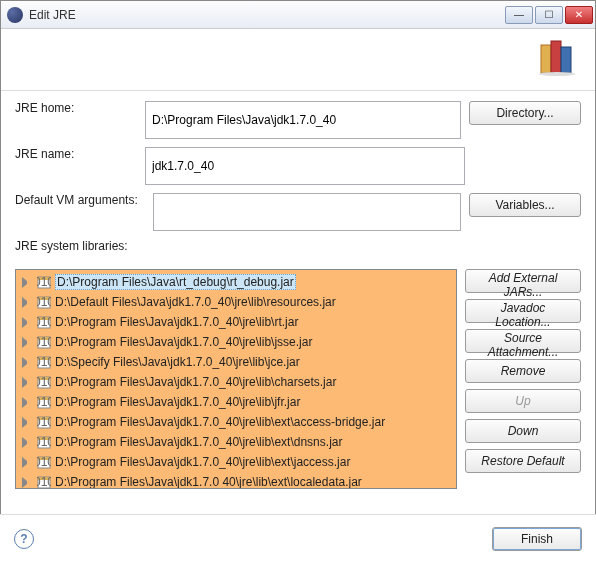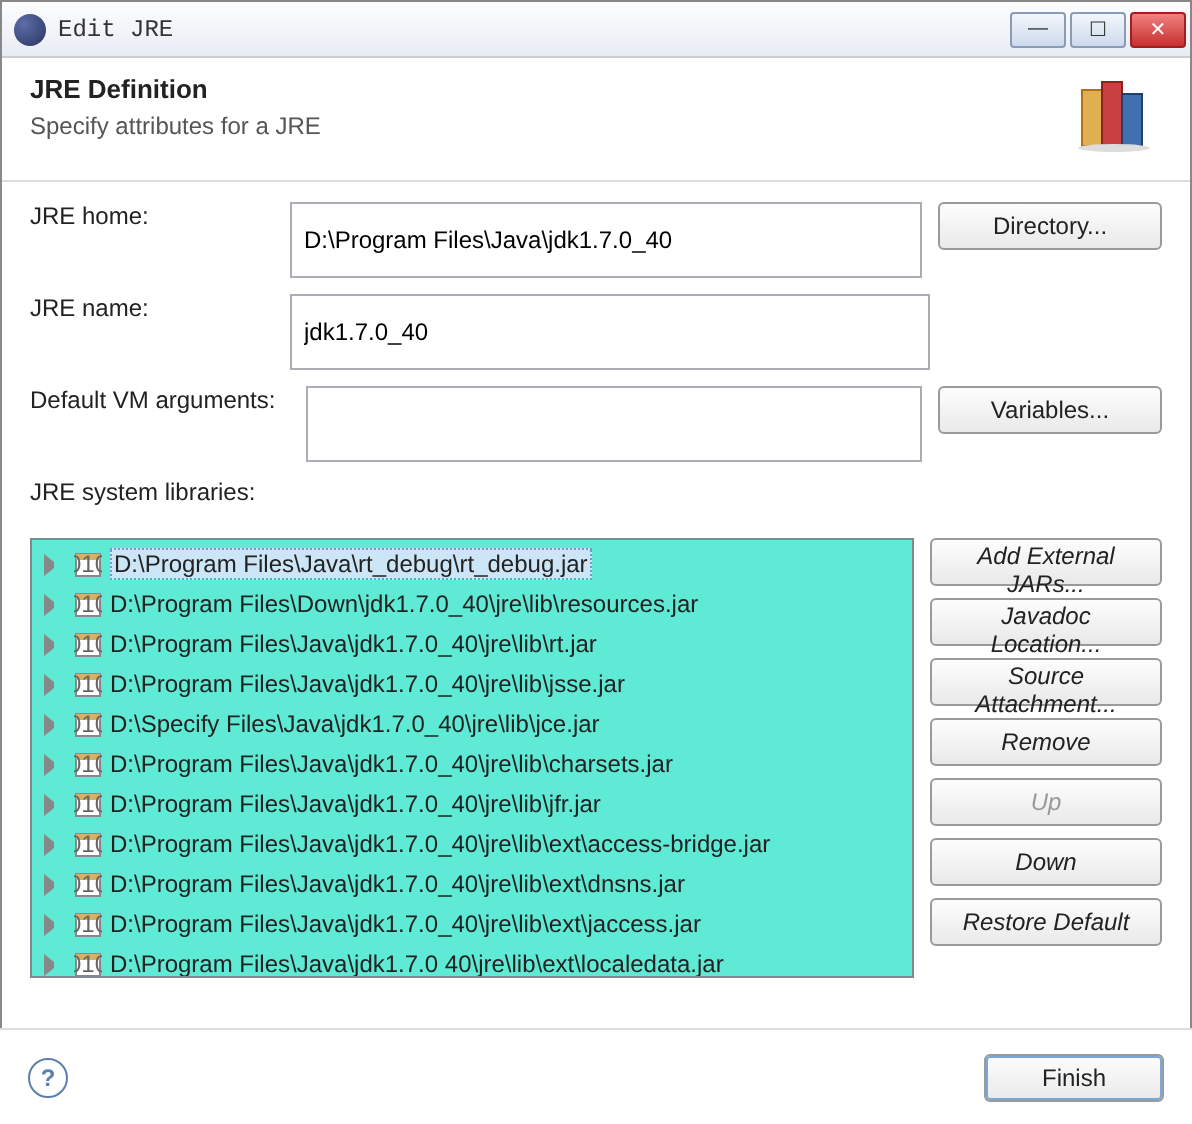--- a/index.html
+++ b/index.html
@@ -1,35 +1,35 @@
 <!DOCTYPE html>
 <html><head>
 <meta charset="utf-8">
 <style>
 * { box-sizing: border-box; font-family: "Segoe UI", Tahoma, sans-serif; font-size: 12px; }
 body { margin: 0; background: #fff; width: 596px; height: 562px; overflow: hidden; border: 1px solid #888; }
 .titlebar { height: 28px; background: linear-gradient(#fdfdfe,#e8ecf4); border-bottom: 1px solid #ccc; display: flex; align-items: center; padding: 0 2px 0 6px; }
 .titlebar .app-icon { width: 16px; height: 16px; background: radial-gradient(circle at 30% 30%,#5b6da8,#2a3560); border-radius: 50%; margin-right: 6px; }
-.titlebar .title { color: #333; flex: 1; font-family: Liberation Mono, monospace; }
+.titlebar .title { color: #333; flex: 1; }
 .winbtns { display: flex; gap: 2px; }
 .winbtn { width: 28px; height: 18px; border: 1px solid #8a9bb8; border-radius: 2px; background: linear-gradient(#f3f7fc,#cdd9ec); display: flex; align-items: center; justify-content: center; font-size: 10px; color: #333; }
 .winbtn.close { background: linear-gradient(#f08080,#c83030); border-color: #a02020; color: #fff; }
 .header { padding: 8px 14px 10px 14px; border-bottom: 1px solid #ddd; display: flex; align-items: flex-start; }
 .header-text h2 { margin: 0 0 4px 0; font-size: 13px; font-weight: bold; color: #222; }
 .header-text p { margin: 0; color: #555; }
 .header-icon { margin-left: auto; }
 .content { padding: 10px 14px 0 14px; }
 .row { display: flex; margin-bottom: 8px; gap: 8px; }
 .row label { width: 122px; color: #222; }
 .row input[type=text] { flex: 1; height: 22px; padding: 18px 6px; border: 1px solid #abadb3; background: #fff; }
 .row .side-btn, .btn { width: 112px; height: 24px; border: 1px solid #9a9a9a; background: linear-gradient(#fdfdfd,#e9e9e9); border-radius: 3px; color: #222; cursor: pointer; }
 .btn:disabled { color: #999; }
 .libs-label { margin: 6px 0 16px 0; color: #222; }
 .libs-area { display: flex; gap: 8px; }
-.tree { flex: 1; height: 220px; border: 1px solid #828790; background: #5eead4; overflow: auto; padding: 2px 0; }
+.tree { flex: 1; height: 220px; border: 1px solid #828790; background: #fdba74; overflow: auto; padding: 2px 0; }
 .tree-row { display: flex; align-items: center; height: 20px; padding: 0 2px; white-space: nowrap; }
 .tree-row.selected .label { background: #cde6f7; border: 1px dotted #6aa0cc; padding: 0 1px; }
 .expander { width: 11px; height: 11px; margin: 0 4px 0 4px; border-left: 5px solid #888; border-top: 4px solid transparent; border-bottom: 4px solid transparent; }
 .jar-icon { width: 14px; height: 14px; margin-right: 4px; flex-shrink: 0; }
 .tree-row .label { color: #222; }
 .side-col { display: flex; flex-direction: column; gap: 6px; width: 116px; }
 .side-col .btn { width: 116px; font-style: italic; }
 .footer { position: absolute; bottom: 0; left: 0; right: 0; height: 48px; border-top: 1px solid #ddd; display: flex; align-items: center; padding: 0 14px; background: #fff; }
 .help { width: 20px; height: 20px; border: 1.5px solid #5a7fb0; border-radius: 50%; color: #5a7fb0; display: flex; align-items: center; justify-content: center; font-weight: bold; }
 .footer .spacer { flex: 1; }
@@ -43,24 +43,20 @@
   <div class="app-icon"></div>
   <span class="title">Edit JRE</span>
   <div class="winbtns">
     <div class="winbtn">—</div>
     <div class="winbtn">☐</div>
     <div class="winbtn close">✕</div>
   </div>
 </div>
 
 <div class="header">
-  <div class="header-text">
-    <h2>JRE Definition</h2>
-    <p>Specify attributes for a JRE</p>
-  </div>
   <div class="header-icon">
     <svg width="44" height="40" viewBox="0 0 44 40">
       <rect x="4" y="8" width="10" height="28" fill="#e0b050" stroke="#b07020"></rect>
       <rect x="14" y="4" width="10" height="32" fill="#c94040" stroke="#902020"></rect>
       <rect x="24" y="10" width="10" height="26" fill="#4070b0" stroke="#204070"></rect>
       <ellipse cx="20" cy="37" rx="18" ry="2" fill="#ddd"></ellipse>
     </svg>
   </div>
 </div>
 
@@ -92,21 +88,21 @@
           </svg>
           <span class="label">D:\Program Files\Java\rt_debug\rt_debug.jar</span>
         </div>
         <div class="tree-row">
           <div class="expander"></div>
           <svg class="jar-icon" viewBox="0 0 14 14">
             <rect x="1" y="2" width="12" height="11" fill="#fff" stroke="#888"></rect>
             <rect x="1" y="2" width="12" height="3" fill="#d8b060"></rect>
             <text x="7" y="11" text-anchor="middle" font-size="6" fill="#666">010</text>
           </svg>
-          <span class="label">D:\Program Files\Down\jdk1.7.0_40\jre\lib\resources.jar</span>
+          <span class="label">D:\Default Files\Java\jdk1.7.0_40\jre\lib\resources.jar</span>
         </div>
         <div class="tree-row">
           <div class="expander"></div>
           <svg class="jar-icon" viewBox="0 0 14 14">
             <rect x="1" y="2" width="12" height="11" fill="#fff" stroke="#888"></rect>
             <rect x="1" y="2" width="12" height="3" fill="#d8b060"></rect>
             <text x="7" y="11" text-anchor="middle" font-size="6" fill="#666">010</text>
           </svg>
           <span class="label">D:\Program Files\Java\jdk1.7.0_40\jre\lib\rt.jar</span>
         </div>

